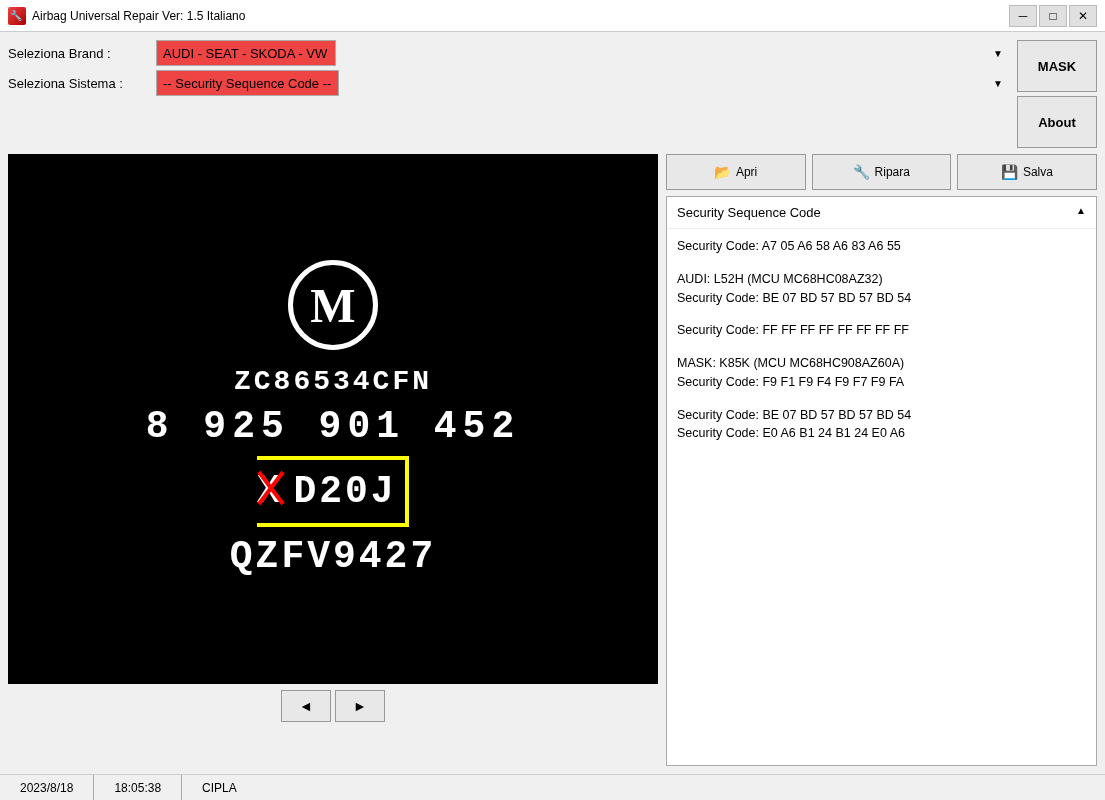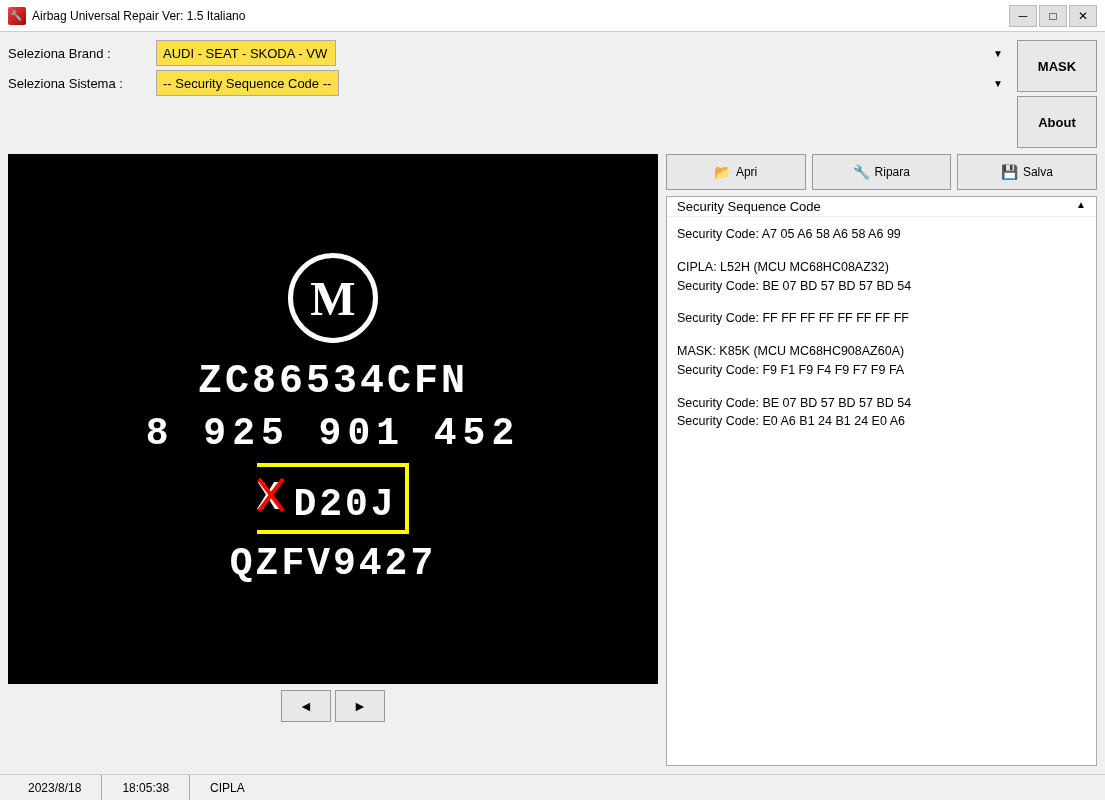--- a/index.html
+++ b/index.html
@@ -85,21 +85,21 @@
       gap: 8px;
     }
     .form-label {
       width: 140px;
       font-size: 13px;
     }
     .form-select {
       flex: 1;
       height: 26px;
       border: 1px solid #aaa;
-      background: #fde047;
+      background: #ef4444;
       padding: 2px 6px;
       font-size: 13px;
       appearance: none;
       -webkit-appearance: none;
       cursor: pointer;
       position: relative;
     }
     .select-wrapper {
       flex: 1;
       position: relative;
@@ -170,21 +170,21 @@
       display: flex;
       align-items: center;
       justify-content: center;
       font-size: 48px;
       font-weight: bold;
       font-family: serif;
       margin-bottom: 16px;
       color: white;
     }
     .code-line {
-      font-size: 40px;
+      font-size: 28px;
       font-weight: bold;
       letter-spacing: 3px;
       margin-bottom: 8px;
       font-family: 'Courier New', monospace;
     }
     .code-line-2 {
       font-size: 38px;
       font-weight: bold;
       letter-spacing: 6px;
       margin-bottom: 8px;
@@ -198,21 +198,21 @@
     }
     .code-highlighted-box {
       font-size: 38px;
       font-weight: bold;
       letter-spacing: 3px;
       font-family: 'Courier New', monospace;
       border: 4px solid yellow;
       border-left: none;
       padding: 4px 8px 4px 0;
       display: inline-flex;
-      align-items: flex-end;
+      align-items: center;
     }
     .code-last-line {
       font-size: 38px;
       font-weight: bold;
       letter-spacing: 3px;
       font-family: 'Courier New', monospace;
     }
 
     
     .nav-buttons {
@@ -258,21 +258,21 @@
 
     
     .security-panel {
       flex: 1;
       border: 1px solid #aaa;
       background: white;
       display: flex;
       flex-direction: column;
     }
     .security-panel-header {
-      padding: 2px 10px;
+      padding: 8px 10px;
       font-size: 13px;
       font-weight: 500;
       border-bottom: 1px solid #eee;
       display: flex;
       align-items: flex-start;
       justify-content: space-between;
     }
     .security-panel-scroll {
       flex: 1;
       overflow-y: scroll;
@@ -287,21 +287,20 @@
       margin-bottom: 0;
     }
 
     
     .status-bar {
       background: #f0f0f0;
       border-top: 1px solid #ccc;
       height: 26px;
       display: flex;
       align-items: center;
-      padding-left: 8px;
     }
     .status-segment {
       border-right: 1px solid #aaa;
       padding: 0 20px;
       font-size: 12px;
       height: 100%;
       display: flex;
       align-items: center;
     }
     .status-segment:last-child {
@@ -407,24 +406,24 @@
       </div>
 
       <div class="security-panel">
         <div class="security-panel-header">
           <span>Security Sequence Code</span>
           <span style="cursor:pointer; font-size:10px;">▲</span>
         </div>
         <div class="security-panel-scroll">
 
         <div class="security-entry">
-              <div>Security Code: A7 05 A6 58 A6 58 A6 99</div>
+              <div>Security Code: A7 05 A6 58 A6 83 A6 55</div>
             </div>
             <div class="security-entry">
-              <div>CIPLA: L52H (MCU MC68HC08AZ32)</div>
+              <div>AUDI: L52H (MCU MC68HC08AZ32)</div>
               <div>Security Code: BE 07 BD 57 BD 57 BD 54</div>
             </div>
             <div class="security-entry">
               <div>Security Code: FF FF FF FF FF FF FF FF</div>
             </div>
             <div class="security-entry">
               <div>MASK: K85K (MCU MC68HC908AZ60A)</div>
               <div>Security Code: F9 F1 F9 F4 F9 F7 F9 FA</div>
             </div>
             <div class="security-entry">

